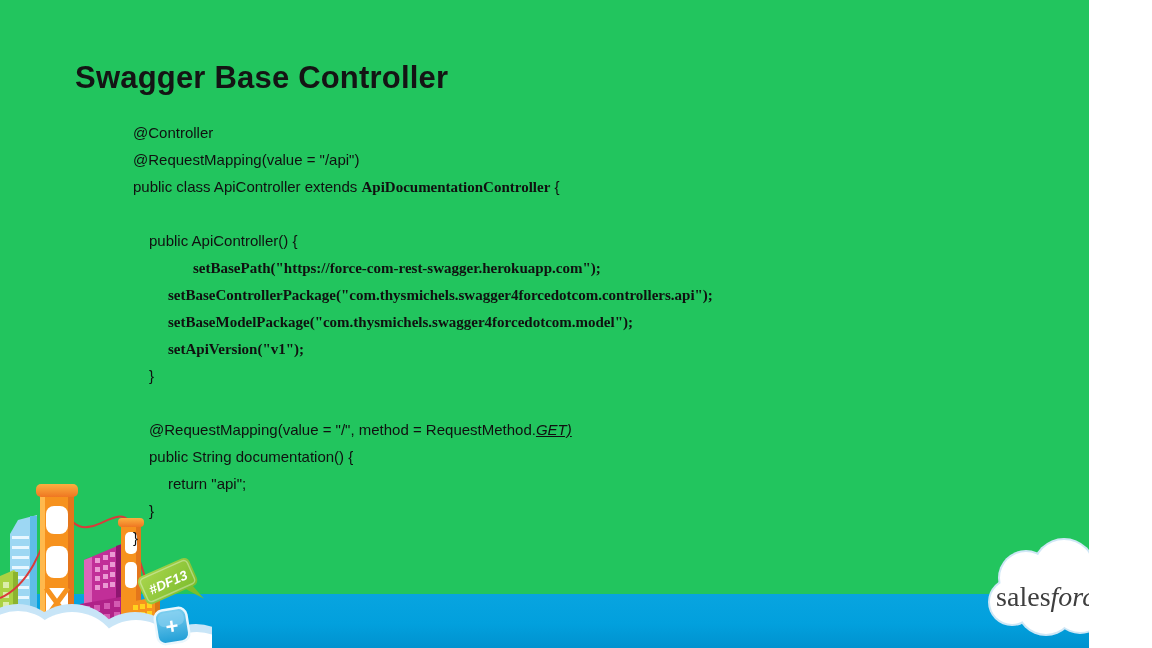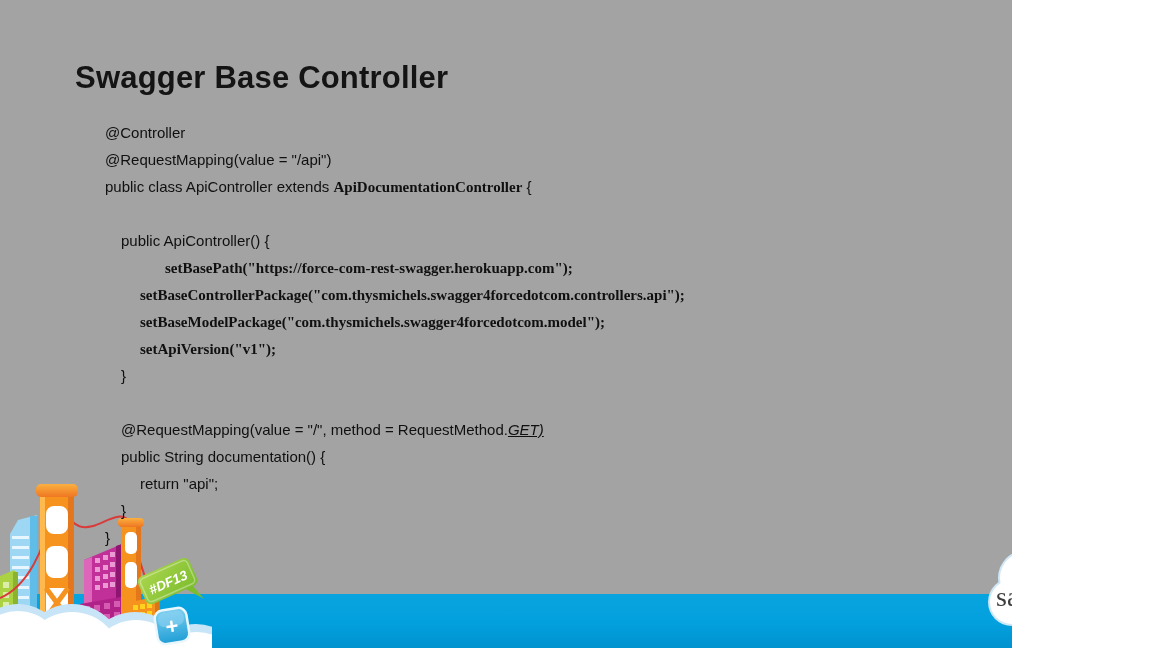--- a/index.html
+++ b/index.html
@@ -1,22 +1,22 @@
 <!DOCTYPE html>
 <html><head>
 <meta charset="utf-8">
 <style>
   html,body{margin:0;padding:0;background:#ffffff;}
-  .slide{position:relative;width:1012px;height:648px;background:#a3a3a3;overflow:hidden;
+  .slide{position:relative;width:1089px;height:648px;background:#22c55e;overflow:hidden;
          font-family:"Liberation Sans",sans-serif;}
   .title{position:absolute;left:75px;top:60px;font-size:31px;font-weight:bold;
          color:#141414;letter-spacing:0.2px;}
   .code{position:absolute;left:105px;top:119px;font-size:15px;line-height:27px;
         color:#101010;z-index:6;white-space:pre;}
-  .code-line{height:27px;}
+  .code-line{height:27px;margin-left:28px;}
   .code-line span.b{font-weight:bold;font-family:Liberation Serif, serif;}
   .code-line span.i{font-style:italic;text-decoration:underline;}
   .band{position:absolute;left:0;bottom:0;width:1152px;height:54px;
         background:linear-gradient(180deg,#08a4e0 0%,#02a0dd 55%,#0092cf 100%);z-index:1;}
   .illustration{position:absolute;left:0;bottom:0;width:212px;height:212px;z-index:3;}
   .sf-logo{position:absolute;left:984px;top:536px;width:148px;height:104px;z-index:4;}
 </style>
 </head>
 <body>
 

